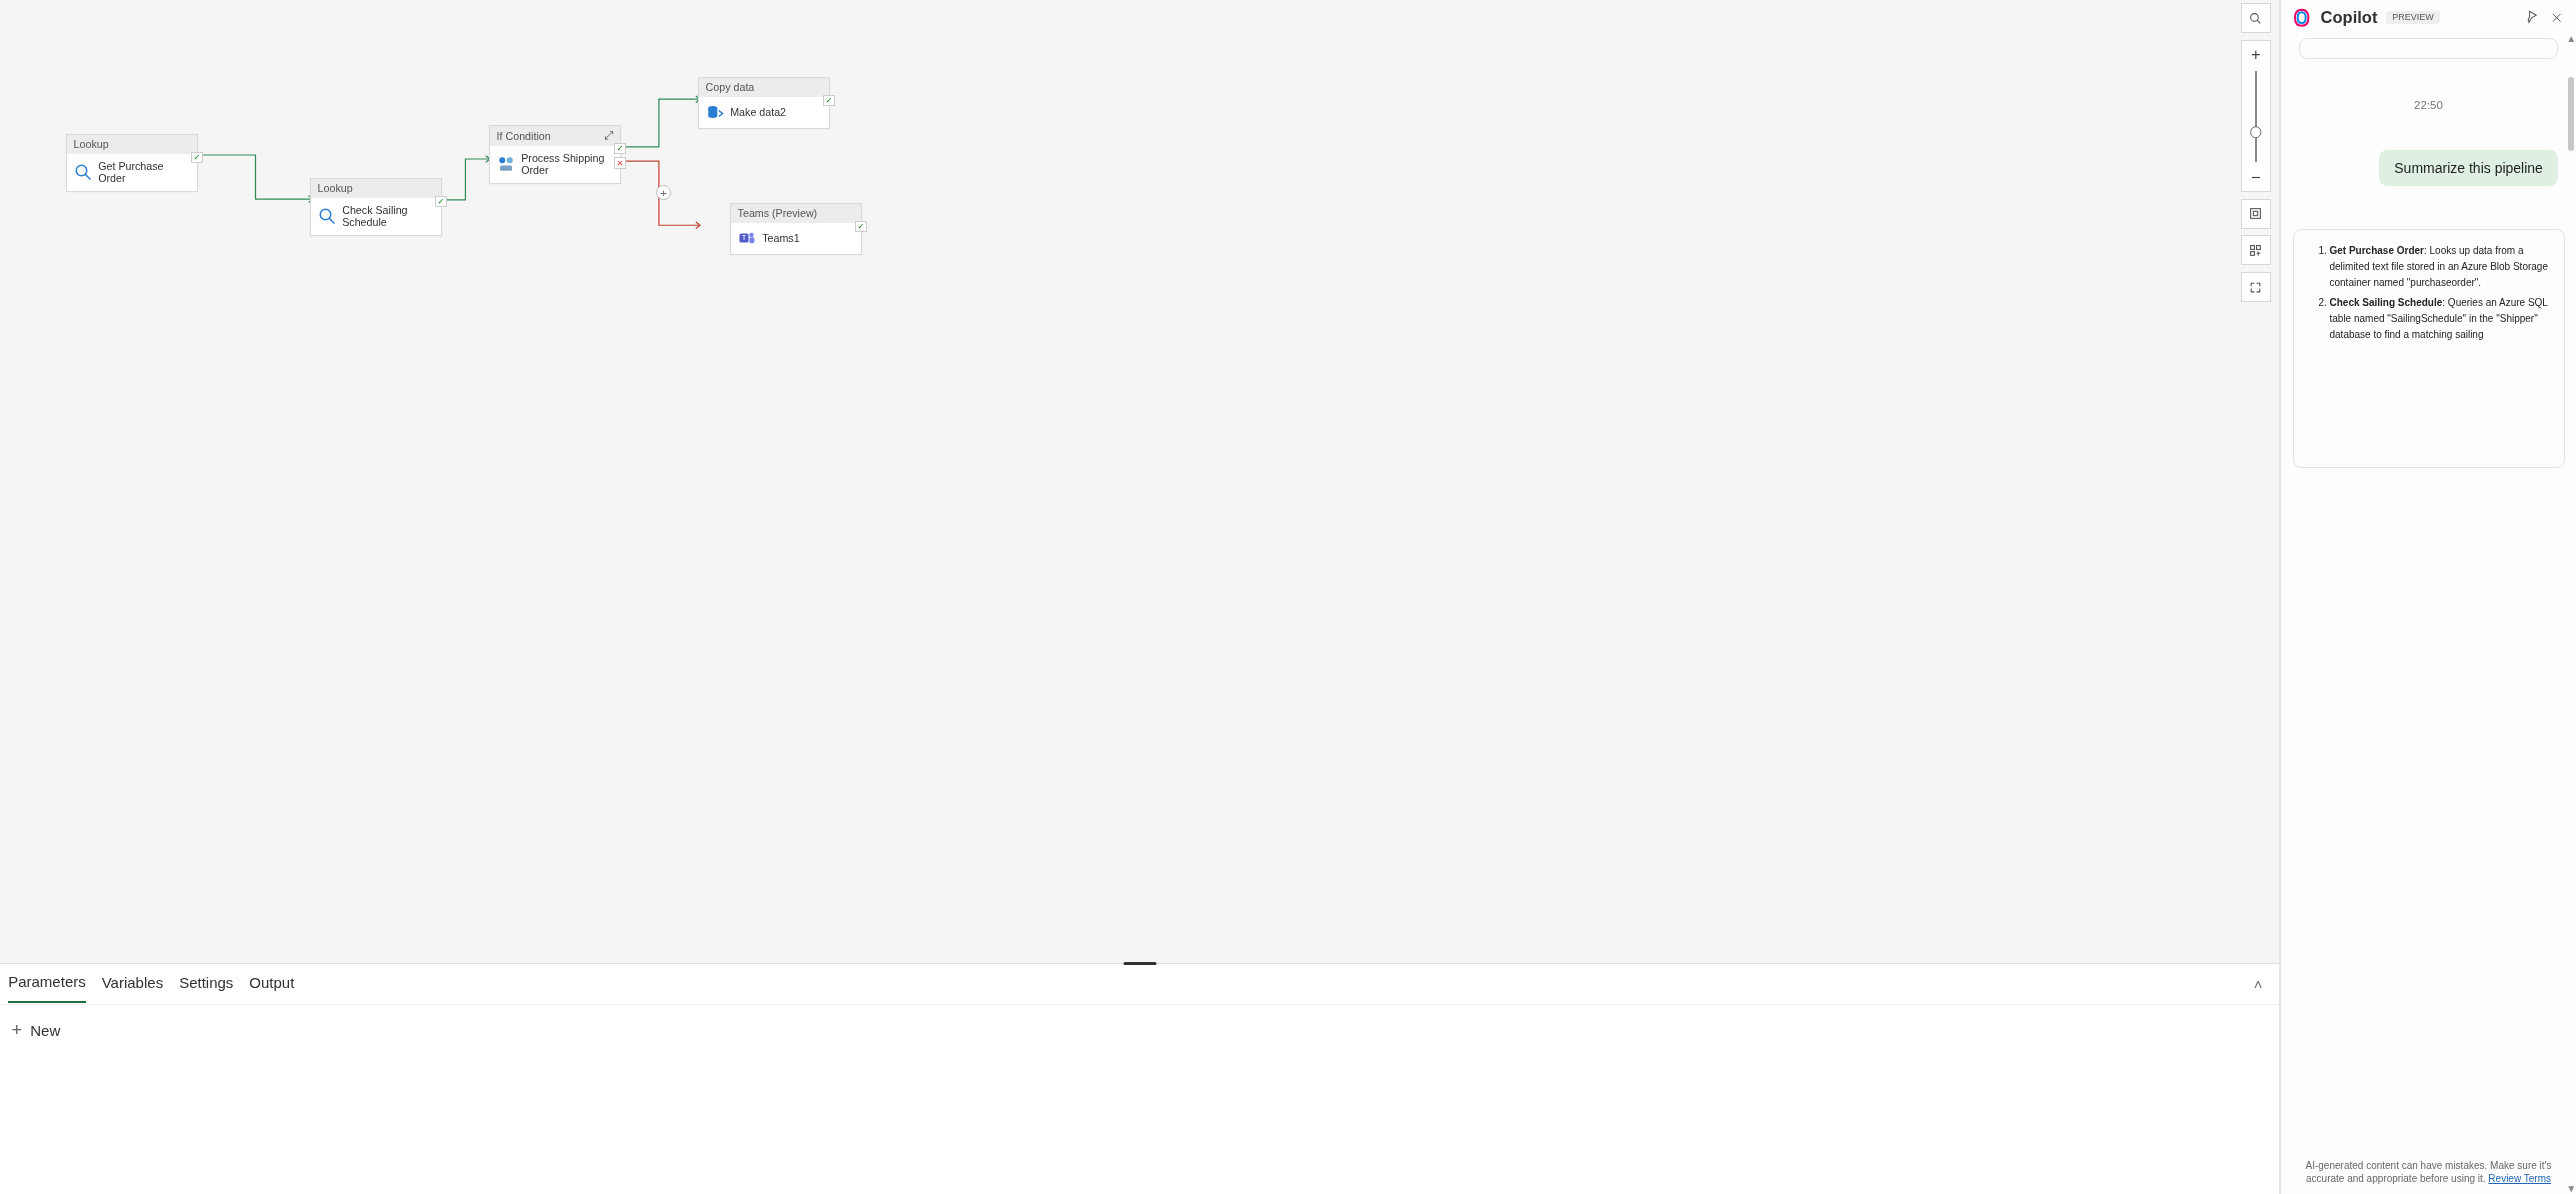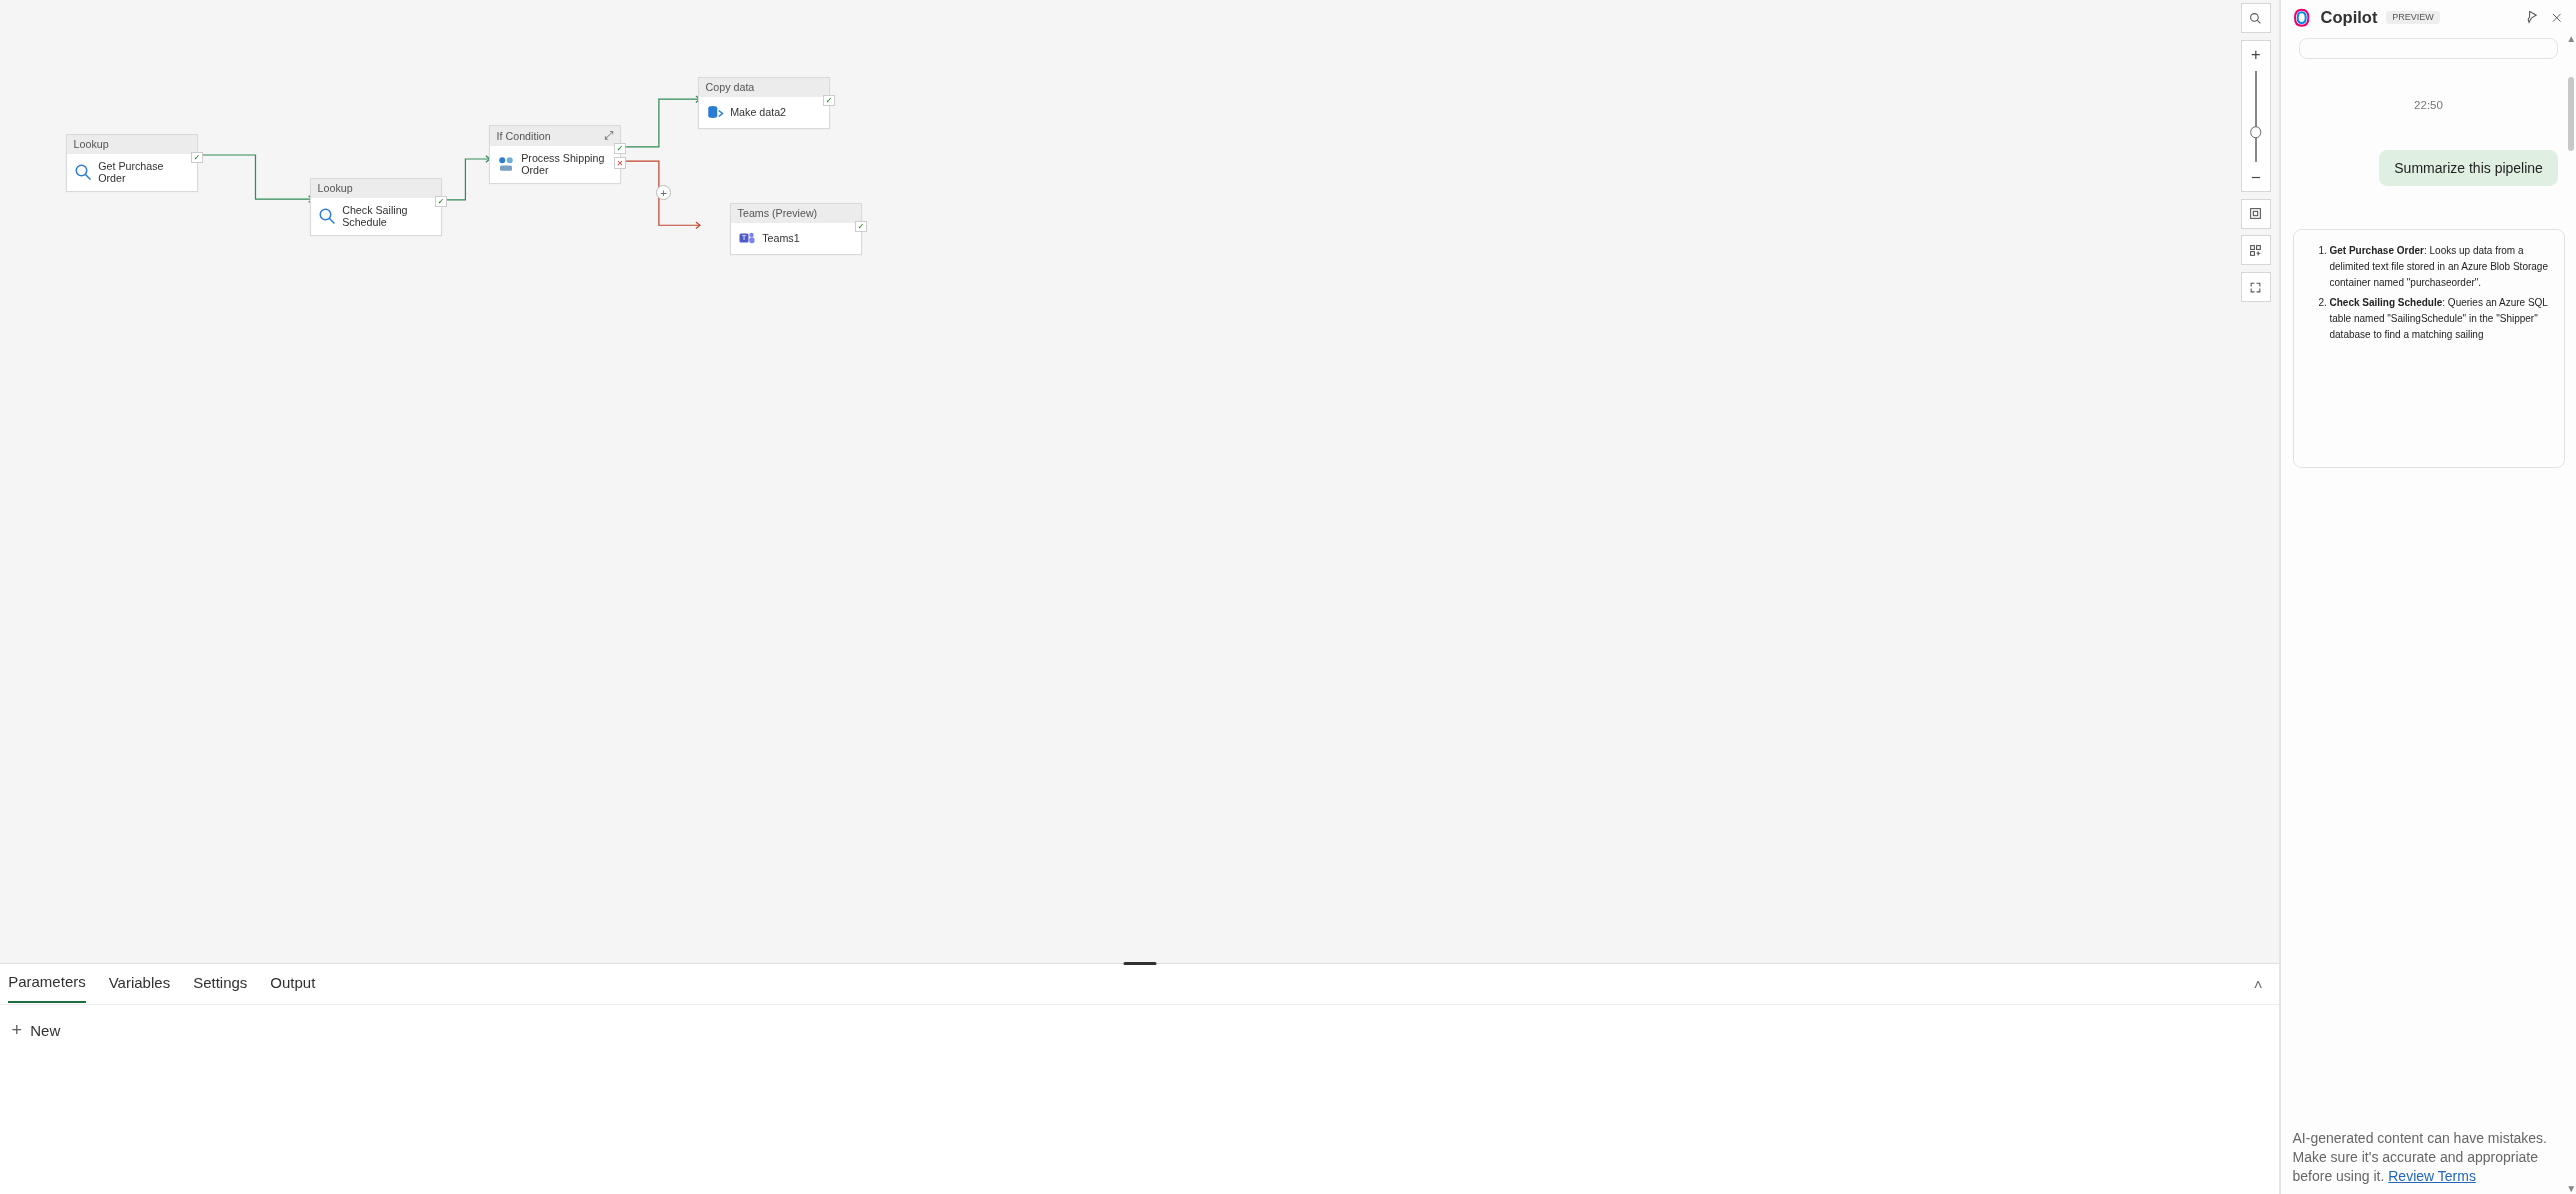--- a/index.html
+++ b/index.html
@@ -36,21 +36,21 @@
   .splitter-handle {
     position: absolute;
     top: -2.5px; left: 50%; transform: translateX(-50%);
     width: 33px; height: 3.3px;
     background: #323130;
     border-radius: 1.6px;
   }
   .tabs {
     display: flex;
     align-items: center;
-    gap: 23px;
+    gap: 16px;
     padding: 0 8.2px;
     height: 41px;
     border-bottom: 0.8px solid #eee;
     position: relative;
   }
   .tab {
     font-size: 15px;
     color: #323130;
     cursor: pointer;
     padding: 8.2px 0 11.5px;
@@ -228,23 +228,24 @@
     background: #fff;
   }
   .send-btn {
     position: absolute; right: 21.4px; bottom: 46px;
     width: 21.4px; height: 21.4px;
     color: #555; cursor: pointer;
     display: flex; align-items: center; justify-content: center;
   }
   .cp-footer {
     padding: 6.6px 11.5px 8.2px;
-    font-size: 14px;
+    font-size: 10px;
     color: #666;
     line-height: 1.35;
+    text-align: center;
   }
   .cp-footer a { color: #2266bb; text-decoration: underline; cursor: pointer; }
 </style>
 </head>
 <body>
 
 <div class="app">
 
   <div class="canvas-area">
     <div class="canvas">

